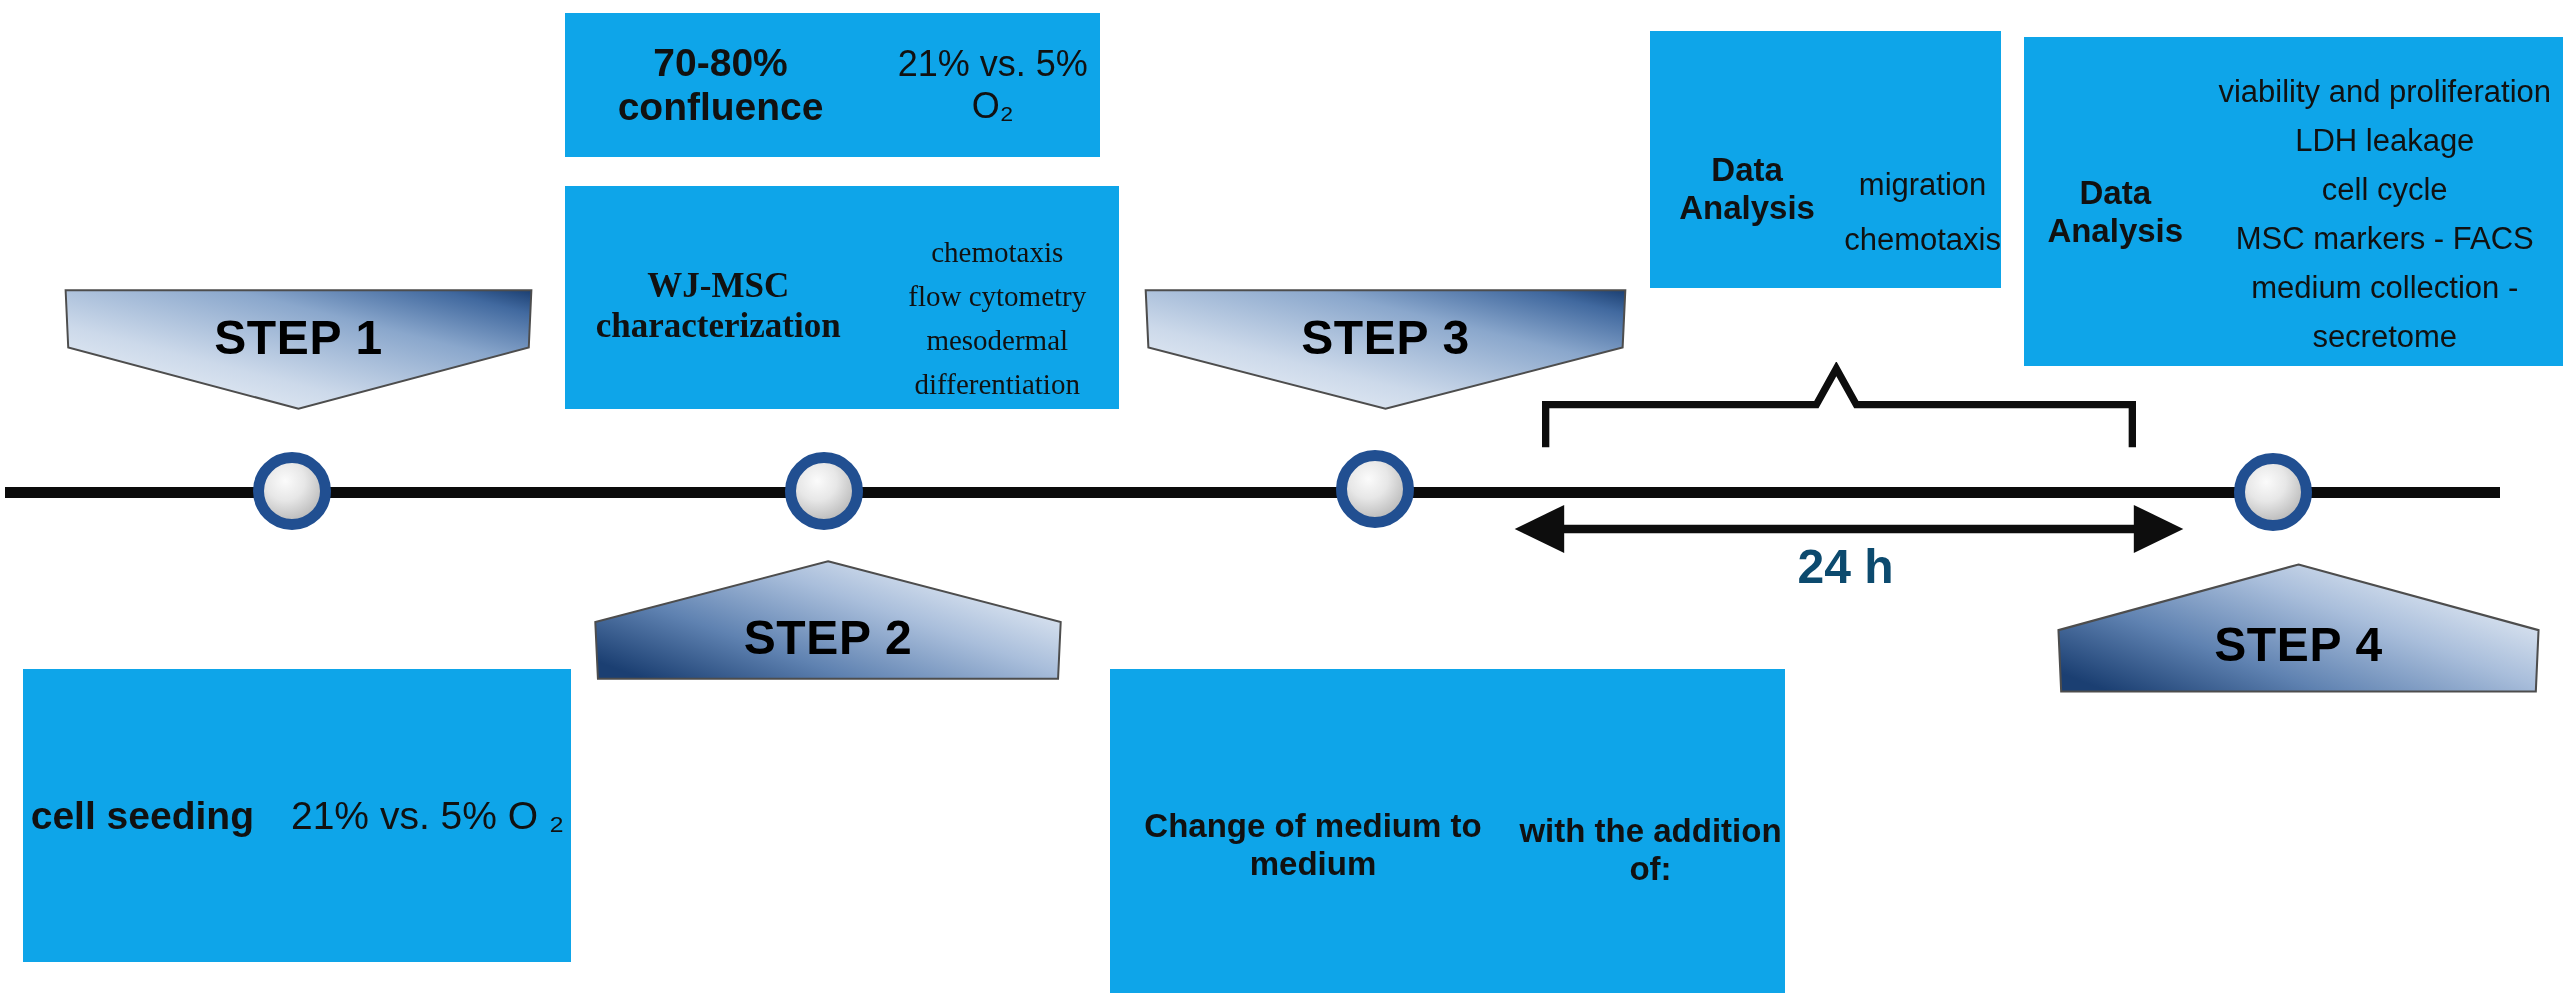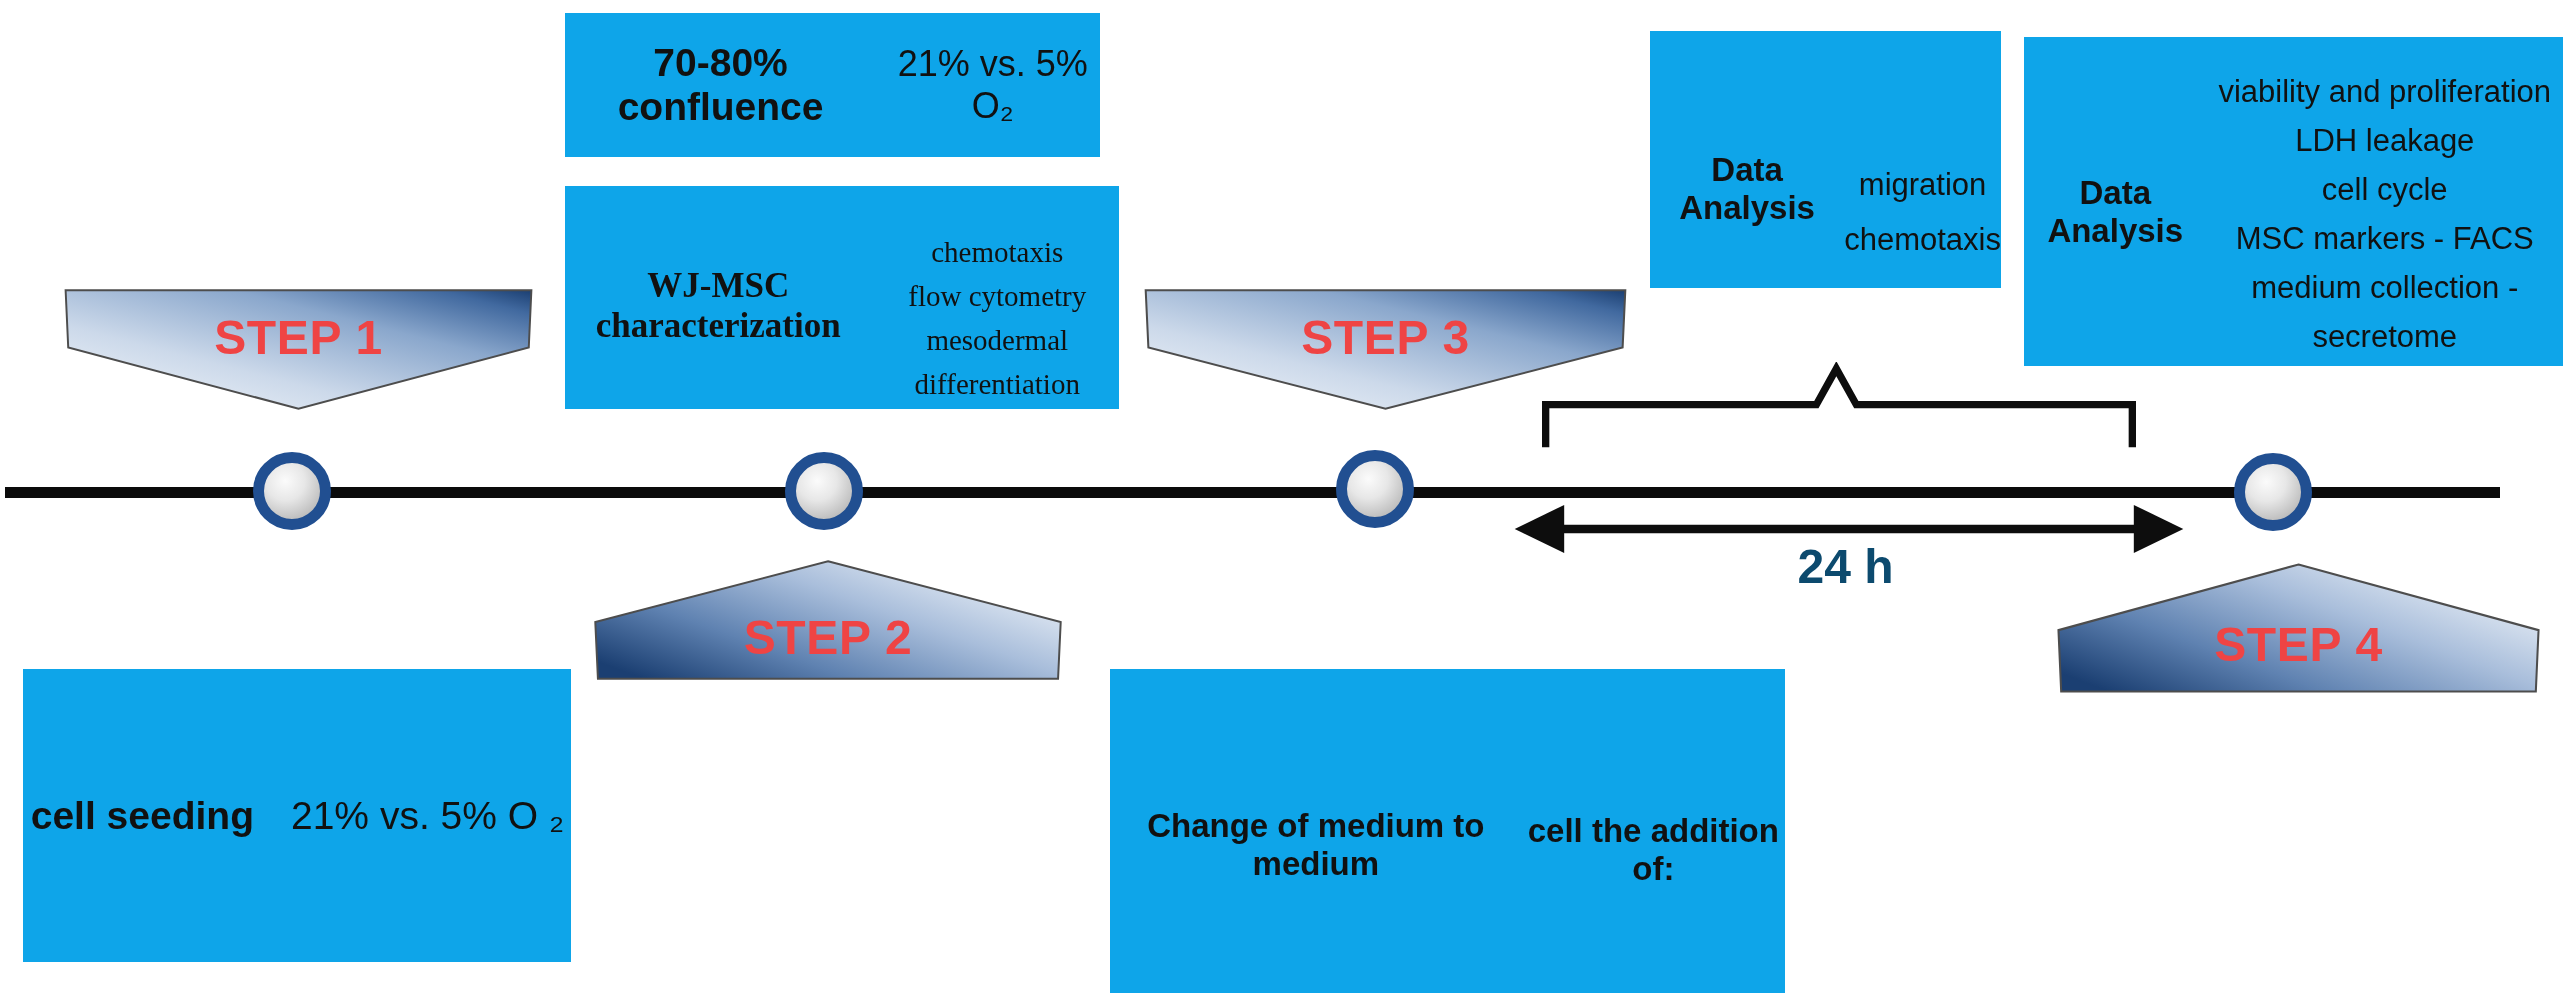--- a/index.html
+++ b/index.html
@@ -25,21 +25,21 @@
   }
   .node{
     position:absolute;width:56px;height:56px;border-radius:50%;
     border:11.4px solid #214f91;
     background:radial-gradient(circle at 38% 32%, #fbfbfb 0%, #e7e7e7 38%, #c3c3c3 72%, #a6a6a6 100%);
   }
   .banner{position:absolute;}
   .banner svg{position:absolute;left:0;top:0;width:100%;height:100%;}
   .banner-label{
     position:absolute;left:0;right:0;text-align:center;
-    font-weight:bold;font-size:48px;letter-spacing:0.7px;color:#ef4444;
+    font-weight:bold;font-size:48px;letter-spacing:0.7px;color:#000000;
   }
   .banner.down .banner-label{top:18%;}
   .banner.up .banner-label{top:42%;}
   .annot{position:absolute;}
   .duration-label{
     position:absolute;left:1538px;top:539px;width:615px;
     text-align:center;font-weight:bold;font-size:48px;color:#0c4a6e;
   }
   
   .t58{font-size:39px;}
@@ -108,21 +108,21 @@
     </div>
   </div>
 
   <div class="gray-box" style="left:23.4px;top:669px;width:548px;height:293px;justify-content:center;gap:37px;">
     <div class="box-title t58">cell seeding</div>
     <div class="t58">21% vs. 5% O ₂</div>
   </div>
 
   <div class="gray-box" style="left:1086px;top:669px;width:675px;height:324px;padding-top:28px;margin-left:24px;">
     <div class="box-title t50">Change of medium to medium</div>
-    <div class="box-title t50" style="margin-top:10.7px;">cell the addition of:</div>
+    <div class="box-title t50" style="margin-top:10.7px;">with the addition of:</div>
   </div>
 
   <div class="timeline"></div>
 
   <div class="banner down" style="left:63px;top:287px;width:471px;height:125px;">
     <svg viewBox="0 0 720 190" preserveAspectRatio="none">
       <polygon points="4,5 716,5 712,92 360,185 8,92" fill="url(#gradDown)" stroke="#4d4d4d" stroke-width="3"></polygon>
     </svg>
     <div class="banner-label">STEP 1</div>
   </div>

